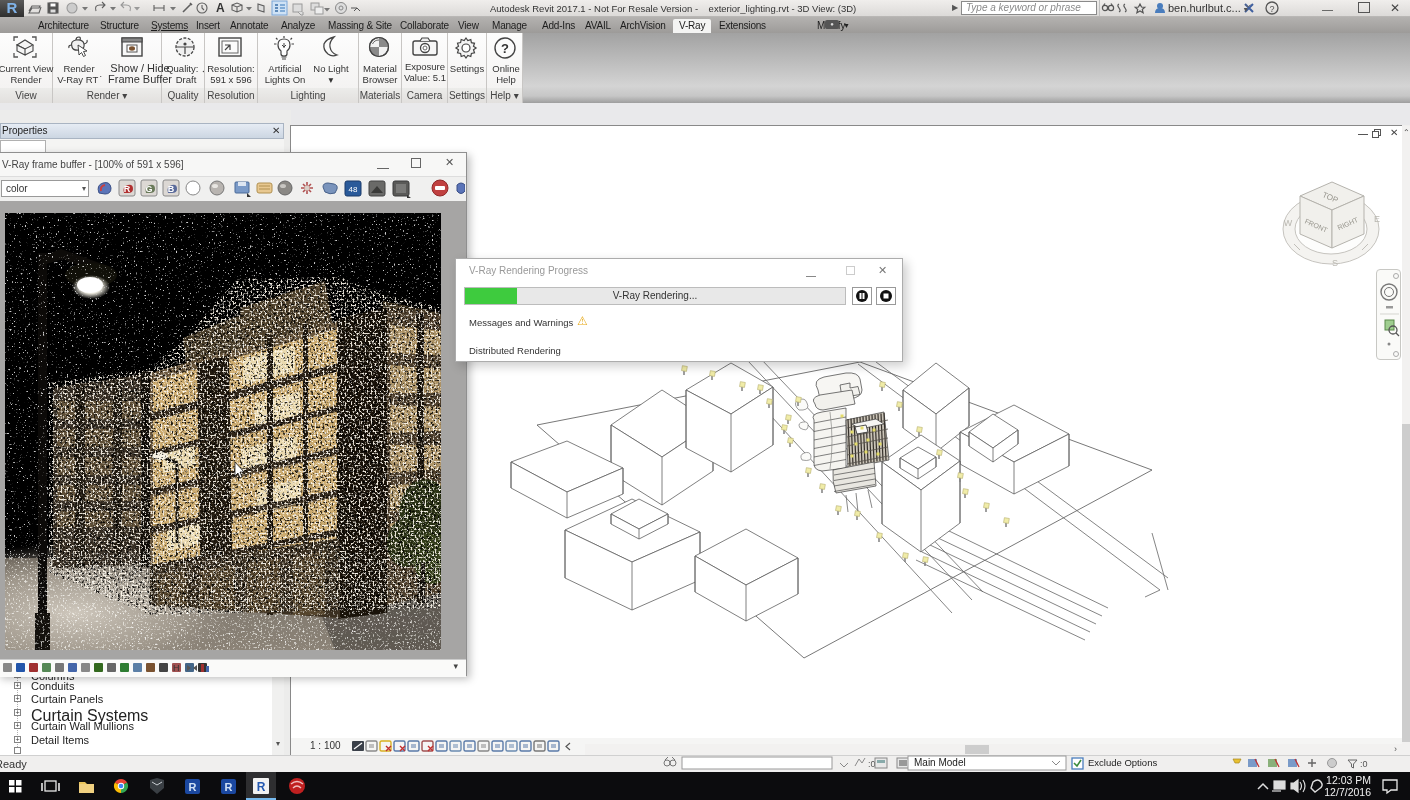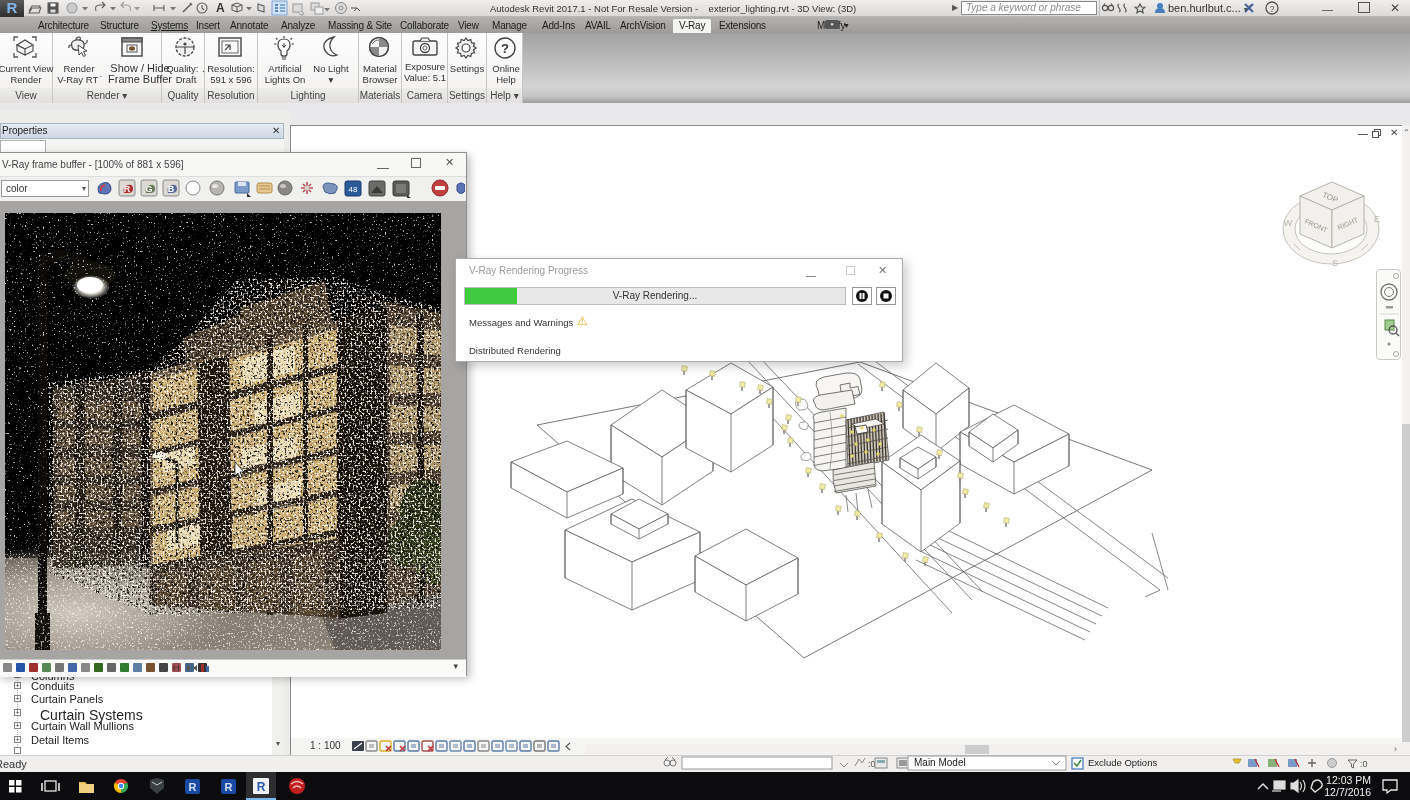--- a/index.html
+++ b/index.html
@@ -212,21 +212,21 @@
 
 <div class="abs" id="tree" style="left:0;top:675px;width:284px;height:80px;background:#fff;font-size:11px;color:#222;">
     <div style="position:absolute;left:17px;top:0px;width:1px;height:76px;border-left:1px dotted #b0b0b0;"></div>
     <div style="position:absolute;left:14px;top:-4px;width:7px;height:7px;border:1px solid #848484;background:#fff;"></div>
     <div style="position:absolute;left:31px;top:-5px;font-size:11px;color:#222;">Columns</div>
     <div style="position:absolute;left:14px;top:7px;width:7px;height:7px;border:1px solid #848484;background:#fff;font-size:7px;line-height:5px;text-align:center;color:#333;">+</div>
     <div style="position:absolute;left:31px;top:5px;font-size:11px;color:#222;">Conduits</div>
     <div style="position:absolute;left:14px;top:20.4px;width:7px;height:7px;border:1px solid #848484;background:#fff;font-size:7px;line-height:5px;text-align:center;color:#333;">+</div>
     <div style="position:absolute;left:31px;top:18.4px;font-size:11px;color:#222;">Curtain Panels</div>
     <div style="position:absolute;left:14px;top:33.8px;width:7px;height:7px;border:1px solid #848484;background:#fff;font-size:7px;line-height:5px;text-align:center;color:#333;">+</div>
-    <div style="position:absolute;left:40px;top:31.8px;font-size:14px;color:#222;">Curtain Systems</div>
+    <div style="position:absolute;left:31px;top:31.8px;font-size:16px;color:#222;">Curtain Systems</div>
     <div style="position:absolute;left:14px;top:47.2px;width:7px;height:7px;border:1px solid #848484;background:#fff;font-size:7px;line-height:5px;text-align:center;color:#333;">+</div>
     <div style="position:absolute;left:31px;top:45.2px;font-size:11px;color:#222;">Curtain Wall Mullions</div>
     <div style="position:absolute;left:14px;top:60.6px;width:7px;height:7px;border:1px solid #848484;background:#fff;font-size:7px;line-height:5px;text-align:center;color:#333;">+</div>
     <div style="position:absolute;left:31px;top:58.6px;font-size:11px;color:#222;">Detail Items</div>
     <div style="position:absolute;left:14px;top:72px;width:7px;height:7px;border:1px solid #848484;background:#fff;"></div>
     <div style="position:absolute;left:272px;top:0;width:12px;height:80px;background:#f0f0ef;"></div>
     <div style="position:absolute;left:272px;top:64px;width:12px;height:13px;background:#f0f0ef;color:#555;font-size:8px;text-align:center;">▾</div>
   </div>
 
 <div class="abs" style="left:290px;top:125px;width:1112px;height:630px;background:#fff;border-left:1px solid #898989;border-top:1px solid #898989;"></div>
@@ -420,21 +420,21 @@
 
 <div class="abs" style="left:585px;top:744px;width:817px;height:11px;background:#f2f1f0;"></div>
 <div class="abs" style="left:965px;top:745px;width:24px;height:9px;background:#cdcdcd;"></div>
 <div class="abs" style="left:1394px;top:744px;font-size:9px;color:#555;">›</div>
 
 <div class="abs" style="left:1402px;top:126px;width:8px;height:629px;background:#f2f1f0;"></div>
 <div class="abs" style="left:1403px;top:128px;font-size:8px;color:#444;">⌃</div>
 <div class="abs" style="left:1402px;top:424px;width:8px;height:318px;background:#cdcdcd;"></div>
 
 <div class="abs" id="fbwin" style="z-index:5;left:-2px;top:152px;width:469px;height:524px;background:#f0f0ef;border:1px solid #8f8f8f;box-shadow:3px 3px 8px rgba(0,0,0,0.25);">
-  <div style="position:absolute;left:0;top:0;width:100%;height:23px;background:#f7f7f6;font-size:10px;color:#444;line-height:23px;padding-left:3px;">V-Ray frame buffer - [100% of 881 x 596]</div>
+  <div style="position:absolute;left:0;top:0;width:100%;height:23px;background:#f7f7f6;font-size:10px;color:#444;line-height:23px;padding-left:3px;">V-Ray frame buffer - [100% of 591 x 596]</div>
   <div style="position:absolute;left:378px;top:8px;width:12px;height:8px;border-bottom:1px solid #666;"></div>
   <div style="position:absolute;left:412px;top:5px;width:10px;height:10px;border:1px solid #666;"></div>
   <div style="position:absolute;left:446px;top:3px;color:#555;font-size:11px;">✕</div>
   <div style="position:absolute;left:0;top:23px;width:100%;height:25px;background:#f0f0ef;border-top:1px solid #ddd;">
     <div style="position:absolute;left:2px;top:3px;width:88px;height:17px;background:#fff;border:1px solid #999;font-size:10px;color:#333;line-height:15px;padding-left:4px;">color <span style="position:absolute;right:2px;font-size:8px;color:#555;">▾</span></div>
   </div>
   <div id="fbicons" style="position:absolute;left:96px;top:26px;height:20px;"><svg width="370" height="20" viewBox="0 0 370 20">
 <path d="M4 14 Q1 6 8 4 Q15 2 16 9 Q16 15 10 15 z" fill="#5b74b8" stroke="#3a4f86"></path>
         <path d="M6 12 Q5 7 10 6" stroke="#c94040" fill="none" stroke-width="2"></path>
 <rect x="24" y="1" width="16" height="16" rx="2" fill="#dcd8d4" stroke="#8a8a8a"></rect>

